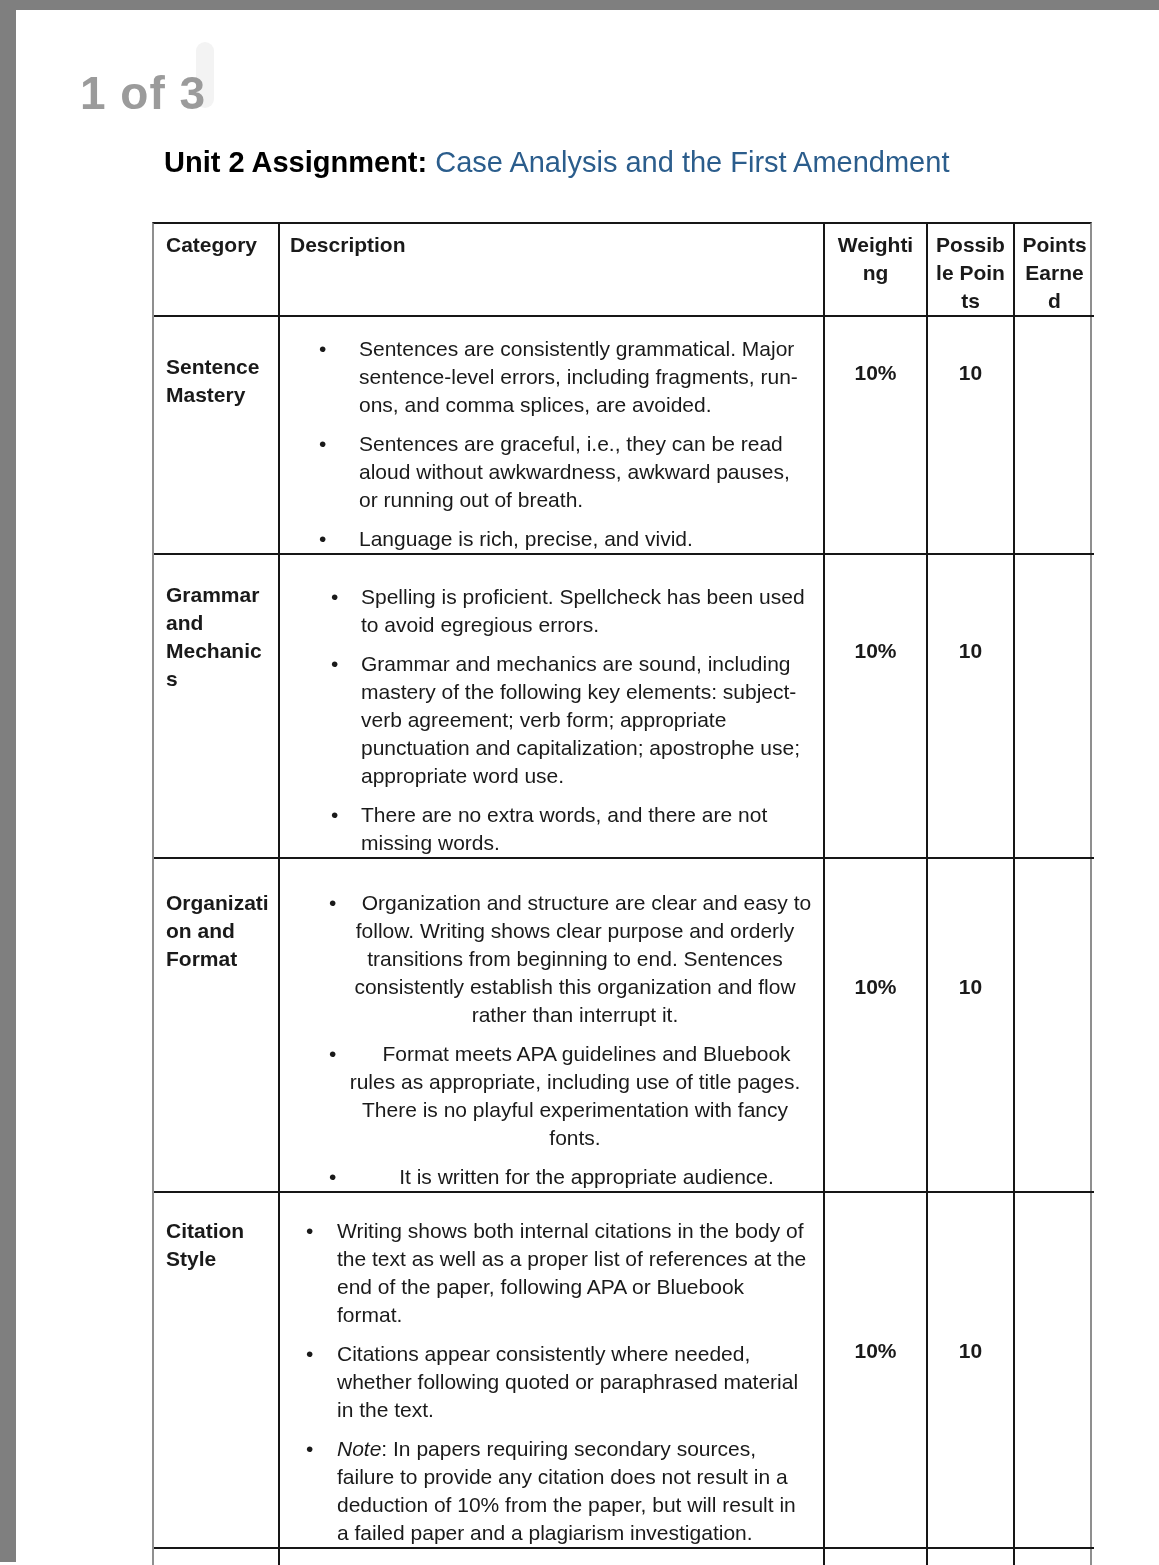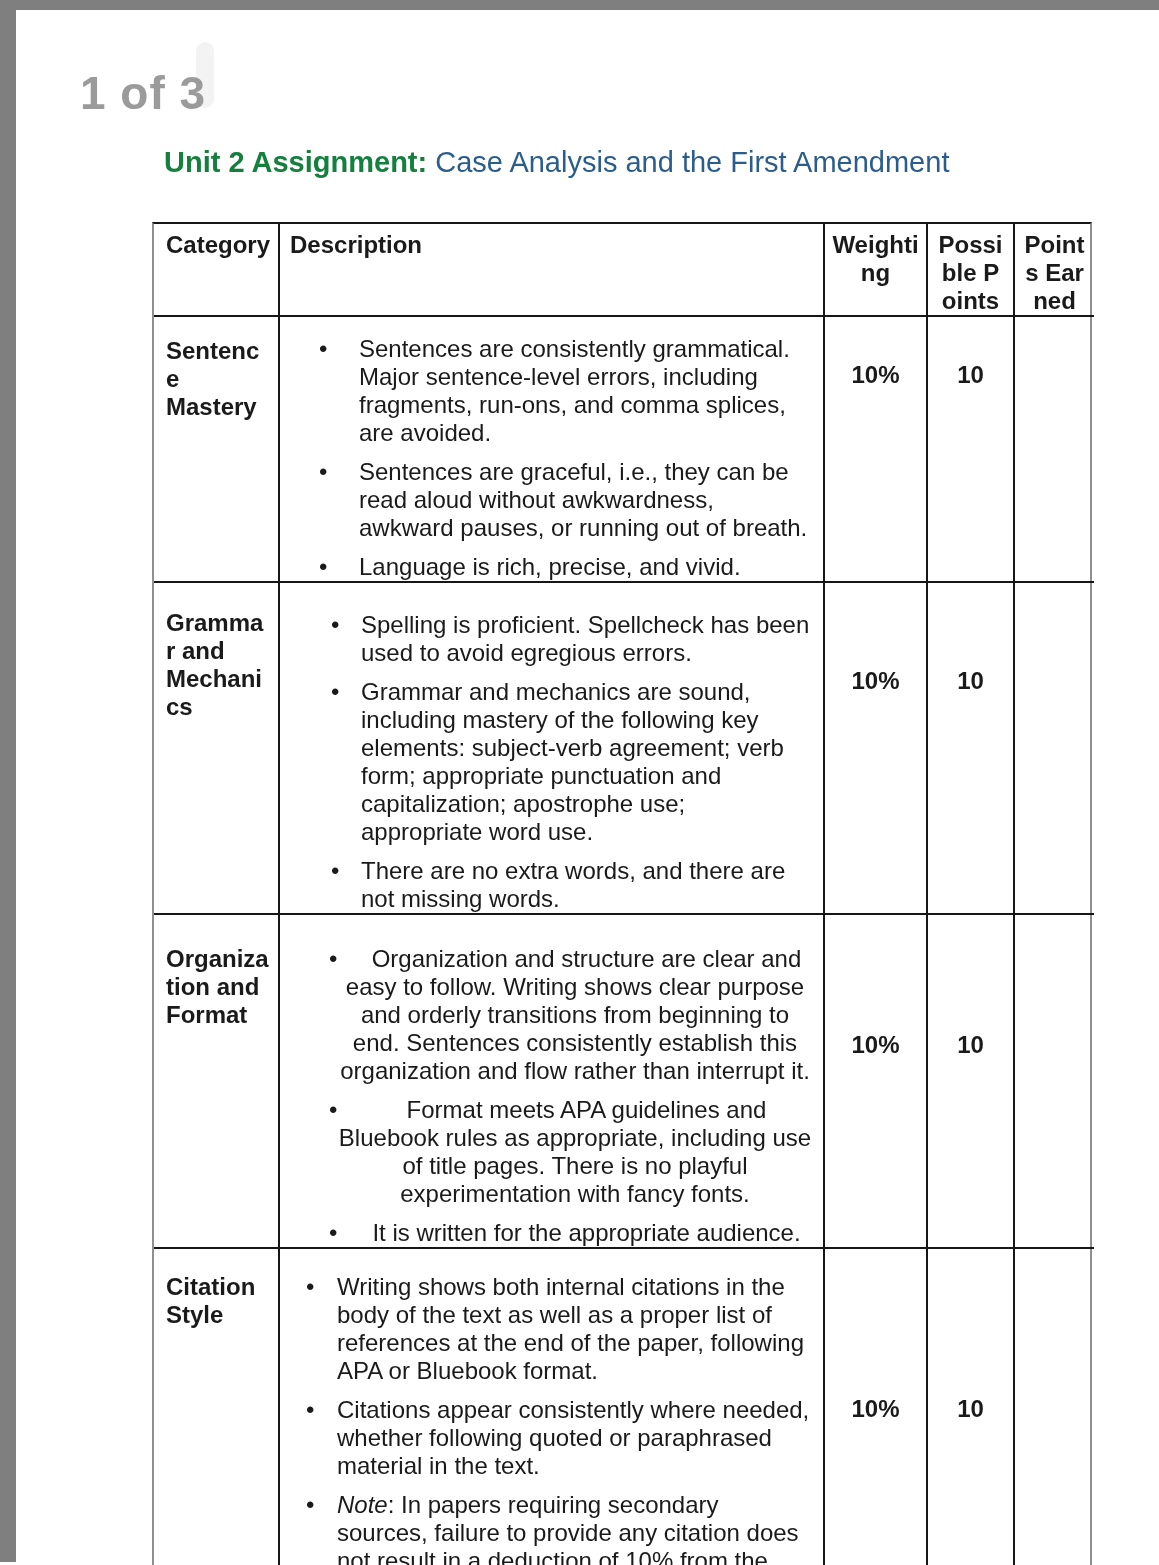--- a/index.html
+++ b/index.html
@@ -20,30 +20,30 @@
   .page-indicator {
     position: absolute; left: 80px; top: 66px;
     font-size: 46px; font-weight: bold; color: #9b9b9b; letter-spacing: 1px;
     z-index: 2;
   }
 
   .doc-title {
     position: absolute; left: 164px; top: 146px;
     font-size: 29px; white-space: nowrap;
   }
-  .doc-title .t-bold    { font-weight: bold; color: #15803d; }
+  .doc-title .t-bold    { font-weight: bold; color: #000000; }
   .doc-title .t-regular { font-weight: normal; color: #2b5d8c; }
 
   
   .table-wrap {
     position: absolute; left: 152px; top: 222px; width: 940px;
     border: 2px solid #8f8f8f; border-top: 2px solid #161616;
   }
   table { border-collapse: collapse; table-layout: fixed; width: 100%; }
-  td { border: 2px solid #161616; vertical-align: top; font-size: 24px; }
+  td { border: 2px solid #161616; vertical-align: top; font-size: 21px; }
   tr td:first-child { border-left: 0; }
   tr td:last-child  { border-right: 0; }
   tr:first-child td { border-top: 0; }
   tr:last-child td  { border-bottom: 0; }
 
   col.c-cat  { width: 125px; }
   col.c-desc { width: 545px; }
   col.c-wt   { width: 103px; }
   col.c-pp   { width: 87px; }
   col.c-pe   { width: 80px; }
@@ -56,21 +56,21 @@
   td.hdr.desc { padding-left: 10px; font-weight: bold; }
   td.hdr.num { word-break: break-all; padding-left: 7px; padding-right: 7px; }
 
   tr.r0 { height: 88px; }
   tr.r1 { height: 214px; }
   tr.r2 { height: 232px; }
   tr.r3 { height: 275px; }
   tr.r4 { height: 279px; }
   tr.r5 { height: 30px; }
 
-  tr.r1 td.cat { padding-top: 20px; }  tr.r1 td.desc { padding-top: 18px; }  tr.r1 td.num { padding-top: 44px; }
+  tr.r1 td.cat { padding-top: 36px; }  tr.r1 td.desc { padding-top: 18px; }  tr.r1 td.num { padding-top: 44px; }
   tr.r2 td.cat { padding-top: 26px; }  tr.r2 td.desc { padding-top: 28px; }  tr.r2 td.num { padding-top: 84px; }
   tr.r3 td.cat { padding-top: 30px; }  tr.r3 td.desc { padding-top: 30px; }  tr.r3 td.num { padding-top: 116px; }
   tr.r4 td.cat { padding-top: 24px; }  tr.r4 td.desc { padding-top: 24px; }  tr.r4 td.num { padding-top: 146px; }
 
   ul.blist { list-style: none; }
   ul.blist li { position: relative; margin-bottom: 11px; }
   ul.blist li:last-child { margin-bottom: 0; }
   ul.blist li::before { content: "\2022"; position: absolute; top: 0; font-size: 1em; }
 
   ul.u1 li { padding-left: 79px; } ul.u1 li::before { left: 39px; }

